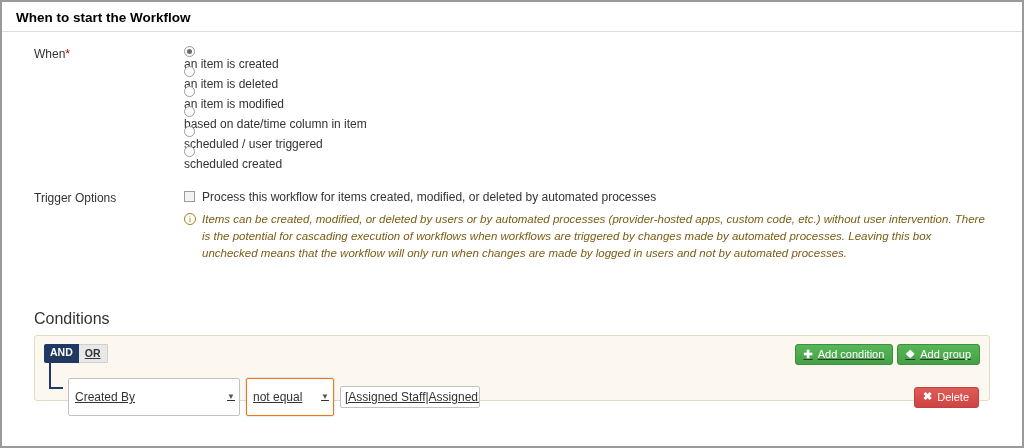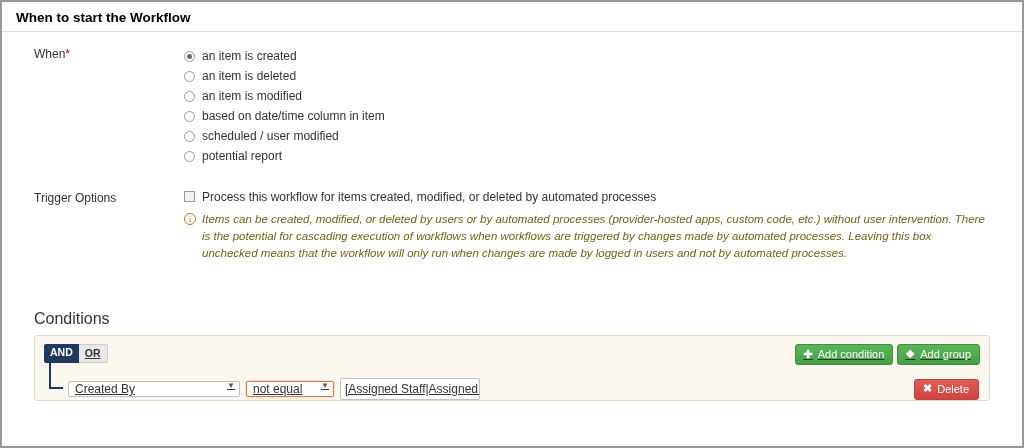--- a/index.html
+++ b/index.html
@@ -57,23 +57,23 @@
   }
   .field-col {
     flex: 1 1 auto;
   }
   .radio-list {
     margin: 0;
     padding: 0;
   }
   .radio-item {
     display: flex;
-    align-items: center;
     height: 20px;
     margin-bottom: 0px;
+    flex-direction: column;
   }
   .radio {
     width: 11px;
     height: 11px;
     border: 1px solid #9b9b9b;
     border-radius: 50%;
     background: #fdfdfd;
     margin-right: 7px;
     box-sizing: border-box;
     position: relative;
@@ -259,26 +259,26 @@
     position: absolute;
     left: 5px;
     top: -16px;
     width: 14px;
     height: 27px;
     border-left: 2px solid #1f3864;
     border-bottom: 2px solid #1f3864;
     box-sizing: border-box;
   }
   .select {
-    height: 16px;
+    height: 38px;
     border: 1px solid #c2c2c2;
     background: #ffffff;
     border-radius: 2px;
     display: flex;
-    align-items: flex-start;
+    align-items: center;
     justify-content: space-between;
     padding: 0 4px 0 6px;
     font-size: 12px;
     color: #333333;
     box-sizing: border-box;
   }
   .select.field-select { width: 172px; }
   .select.op-select {
     width: 88px;
     border: 1px solid #f97316;
@@ -336,25 +336,25 @@
             <div class="radio-item">
               <span class="radio"></span>
               <span class="radio-label">an item is modified</span>
             </div>
             <div class="radio-item">
               <span class="radio"></span>
               <span class="radio-label">based on date/time column in item</span>
             </div>
             <div class="radio-item">
               <span class="radio"></span>
-              <span class="radio-label">scheduled / user modified</span>
+              <span class="radio-label">scheduled / user triggered</span>
             </div>
             <div class="radio-item">
               <span class="radio"></span>
-              <span class="radio-label">potential report</span>
+              <span class="radio-label">scheduled created</span>
             </div>
           </div>
         </div>
       </div>
 
       <div class="spacer-lg"></div>
 
       <div class="row">
         <div class="label-col">Trigger Options</div>
         <div class="field-col">

